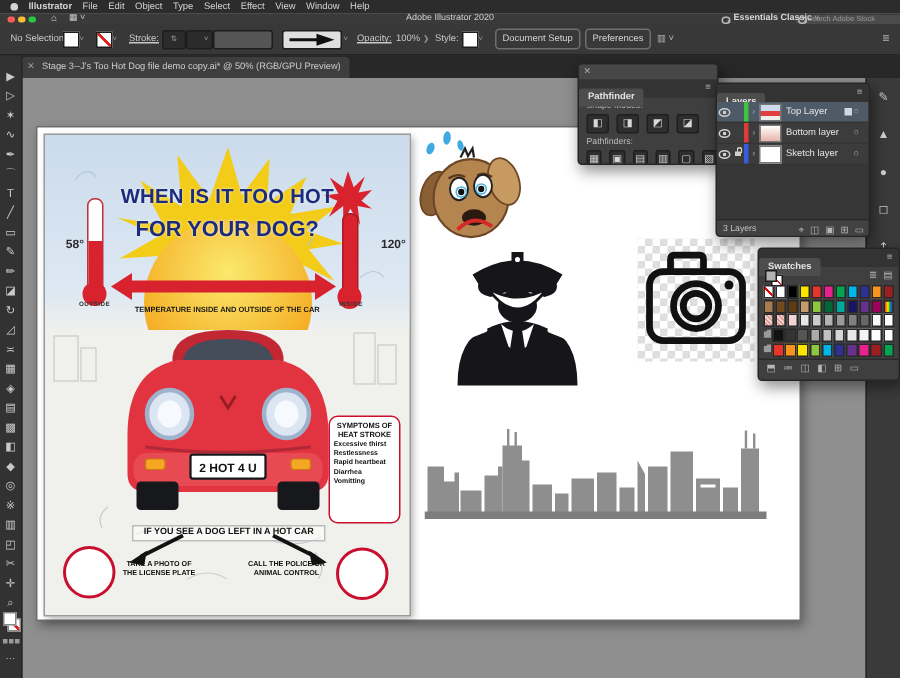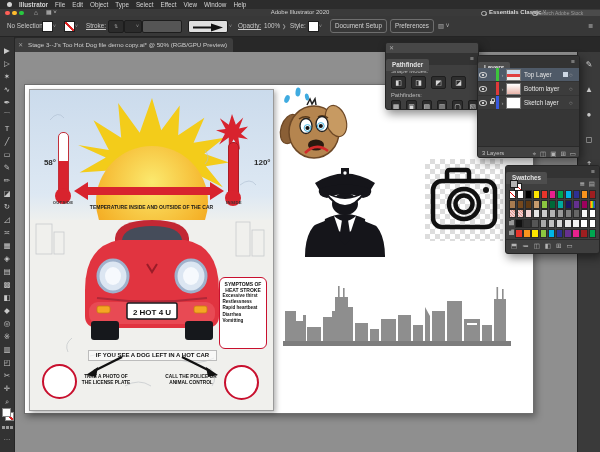--- a/index.html
+++ b/index.html
@@ -282,20 +282,22 @@
           <div class="rays"></div>
           <div class="sunbody"></div>
           <svg class="sketchlayer" width="243" height="130">
             <path d="M20,30 q8,-10 14,-2 M210,95 q10,-8 16,0 M175,60 q6,8 0,14" fill="none" stroke="#aebfd2" stroke-width="0.8" opacity="0.8"></path>
           </svg>
           <div class="thermo-tube tube-l"></div>
           <div class="bulb" style="left:24.5px;top:98px;"></div>
           <div class="burst"></div>
           <div class="thermo-tube tube-r"></div>
           <div class="bulb" style="left:194.5px;top:100px;"></div>
+          <div class="ptitle1">WHEN IS IT TOO HOT</div>
+          <div class="ptitle2">FOR YOUR DOG?</div>
           <div class="temp" style="left:4px;top:68px;width:22px;text-align:right;">58°</div>
           <div class="temp" style="left:212px;top:68px;margin-left:12px;">120°</div>
           <div class="tlabel" style="left:13px;top:110px;width:40px;text-align:center;">OUTSIDE</div>
           <div class="tlabel" style="left:190px;top:110px;width:28px;text-align:center;">INSIDE</div>
           <div class="arrow2">
             <span class="hl"></span>
               <span class="shaft"></span>
               <span class="hr"></span>
           </div>
           <div class="caption">TEMPERATURE INSIDE AND OUTSIDE OF THE CAR</div>

